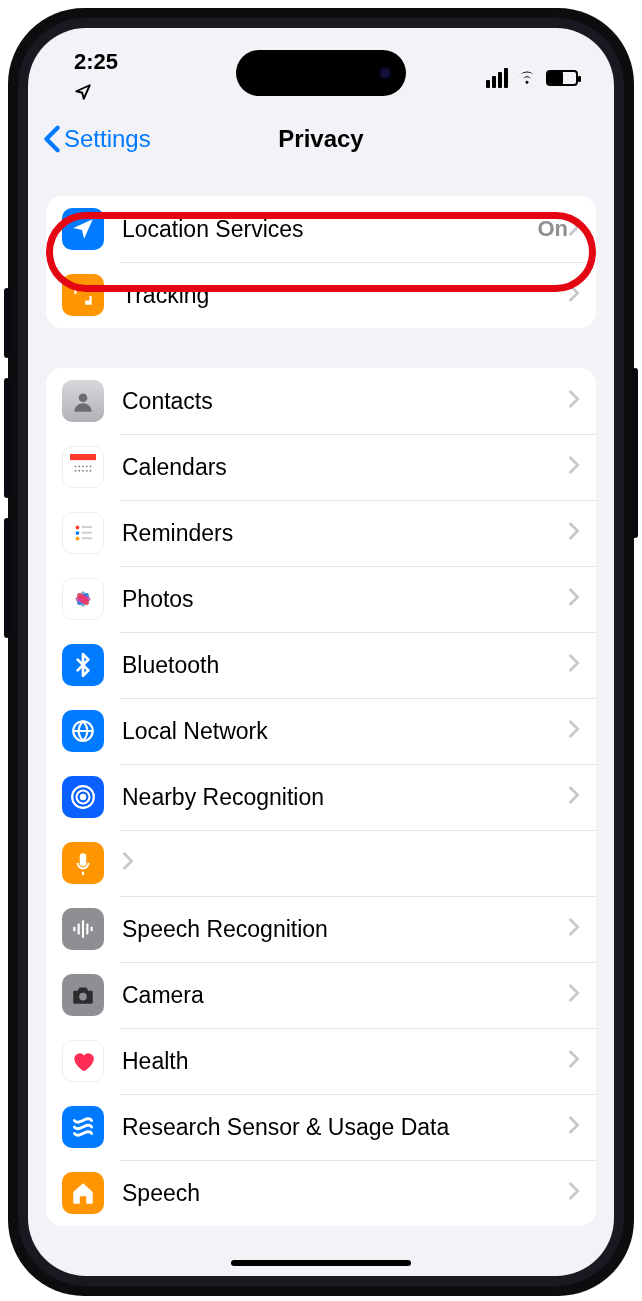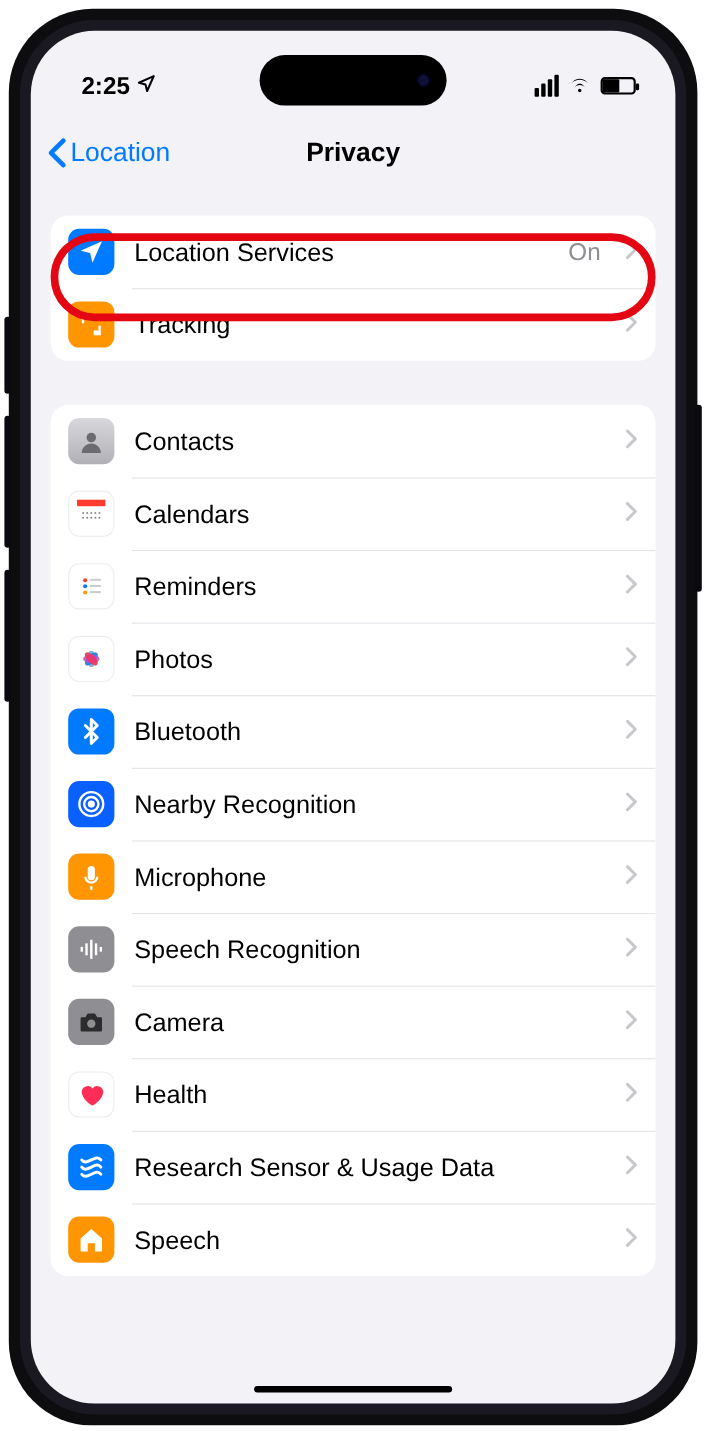--- a/index.html
+++ b/index.html
@@ -63,21 +63,21 @@
     justify-content: space-between;
     align-items: center;
     padding: 26px 36px 0 46px;
     height: 74px;
     font-weight: 600;
     font-size: 22px;
     color: #000;
     position: relative;
     z-index: 40;
   }
-  .status-left { display:flex; align-items:flex-end; gap:6px; }
+  .status-left { display:flex; align-items:flex-start; gap:6px;flex-direction:column; }
   .status-right { display:flex; align-items:center; gap:8px; }
   .loc-arrow-status { display:inline-block; transform: rotate(0deg); }
   .bars { display:flex; align-items:flex-end; gap:2px; }
   .bars span { width:4px; background:#000; border-radius:1px; }
   .bars span:nth-child(1){height:8px;} .bars span:nth-child(2){height:12px;}
   .bars span:nth-child(3){height:16px;} .bars span:nth-child(4){height:20px;}
   .wifi-svg { width:22px; height:18px; }
   .battery { width:32px; height:16px; border:2px solid #000; border-radius:4px; position:relative; }
   .battery::after { content:""; position:absolute; right:-5px; top:4px; width:3px; height:6px; background:#000; border-radius:1px; }
   .battery .fill { height:100%; width:55%; background:#000; border-radius:1px; }
@@ -130,21 +130,21 @@
     flex:0 0 42px;
     margin-right:18px;
     display:flex; align-items:center; justify-content:center;
     color:#fff;
     font-size:22px;
     position:relative;
     overflow:hidden;
   }
   .appicon svg { width:26px; height:26px; }
   .row-label { flex:1; font-size:23px; color:#000; }
-  .row-value { font-size:22px; color:#8e8e93; margin-right:22px; }
+  .row-value { font-size:22px; color:#8e8e93; margin-right:0;font-weight:bold; }
   .chevron { color:#c7c7cc; }
   .chevron svg { width:12px; height:18px; }
 
   
   .highlight-ring {
     position:absolute;
     border:7px solid #e40613;
     border-radius:40px;
     pointer-events:none;
     z-index:60;
@@ -220,21 +220,21 @@
               <div class="fill"></div>
             </div>
         </div>
       </div>
 
       <div class="navbar">
         <div class="back">
           <svg viewBox="0 0 12 20" fill="none" stroke="#007aff" stroke-width="3" stroke-linecap="round" stroke-linejoin="round">
               <polyline points="10,2 2,10 10,18"></polyline>
             </svg>
-          <span>Location</span>
+          <span>Settings</span>
         </div>
         <div class="title">Privacy</div>
       </div>
 
       <div class="highlight-ring" style="top:184px; left:18px; width:550px; height:80px;"></div>
 
       <div class="group">
         <div class="row">
           <div class="appicon ic-location">
             <svg viewBox="0 0 24 24" fill="#fff">
@@ -342,20 +342,32 @@
             <svg viewBox="0 0 24 24" fill="none" stroke="#fff" stroke-width="2.5" stroke-linejoin="round" stroke-linecap="round">
                 <path d="M7 7l10 10-5 5V2l5 5L7 17"></path>
               </svg>
           </div>
           <div class="row-label">Bluetooth</div>
           <span class="chevron"><svg viewBox="0 0 12 20" fill="none" stroke="#c7c7cc" stroke-width="3" stroke-linecap="round" stroke-linejoin="round">
                 <polyline points="2,2 10,10 2,18"></polyline>
               </svg></span>
         </div>
 
+        <div class="row">
+          <div class="appicon ic-localnet">
+            <svg viewBox="0 0 24 24" fill="none" stroke="#fff" stroke-width="2">
+                <circle cx="12" cy="12" r="9"></circle>
+                <path d="M3 12h18M12 3c2.5 2.7 4 5.7 4 9s-1.5 6.3-4 9c-2.5-2.7-4-5.7-4-9s1.5-6.3 4-9z"></path>
+              </svg>
+          </div>
+          <div class="row-label">Local Network</div>
+          <span class="chevron"><svg viewBox="0 0 12 20" fill="none" stroke="#c7c7cc" stroke-width="3" stroke-linecap="round" stroke-linejoin="round">
+                <polyline points="2,2 10,10 2,18"></polyline>
+              </svg></span>
+        </div>
 
         <div class="row">
           <div class="appicon ic-nearby">
             <svg viewBox="0 0 24 24" fill="none" stroke="#fff" stroke-width="2">
                 <circle cx="12" cy="12" r="2" fill="#fff"></circle>
                 <circle cx="12" cy="12" r="6"></circle>
                 <circle cx="12" cy="12" r="10"></circle>
               </svg>
           </div>
           <div class="row-label">Nearby Recognition</div>
@@ -364,21 +376,20 @@
               </svg></span>
         </div>
 
         <div class="row">
           <div class="appicon ic-mic">
             <svg viewBox="0 0 24 24" fill="#fff">
                 <rect x="9" y="3" width="6" height="12" rx="3"></rect>
                 <path d="M6 12a6 6 0 0012 0h-2a4 4 0 01-8 0H6zm5 8h2v3h-2z"></path>
               </svg>
           </div>
-          <div class="row-label">Microphone</div>
           <span class="chevron"><svg viewBox="0 0 12 20" fill="none" stroke="#c7c7cc" stroke-width="3" stroke-linecap="round" stroke-linejoin="round">
                 <polyline points="2,2 10,10 2,18"></polyline>
               </svg></span>
         </div>
 
         <div class="row">
           <div class="appicon ic-speech">
             <svg viewBox="0 0 24 24" fill="#fff">
                 <rect x="3" y="10" width="2" height="4"></rect>
                 <rect x="7" y="7" width="2" height="10"></rect>

